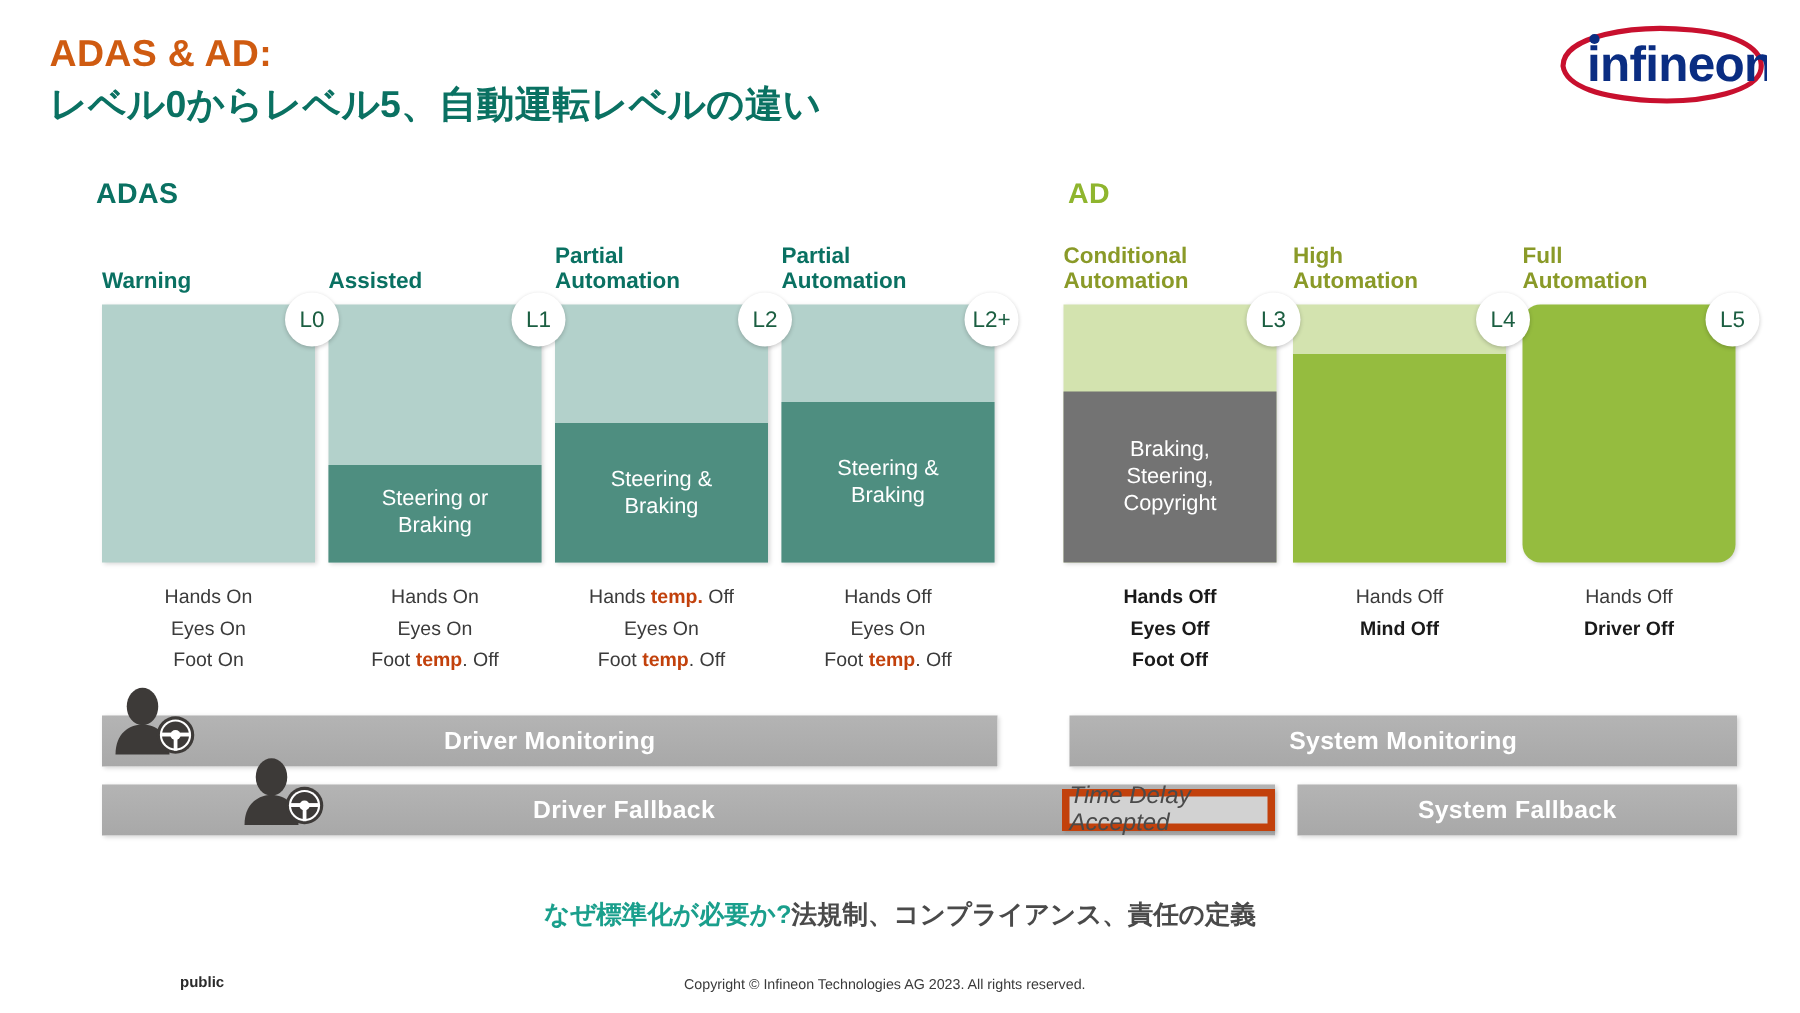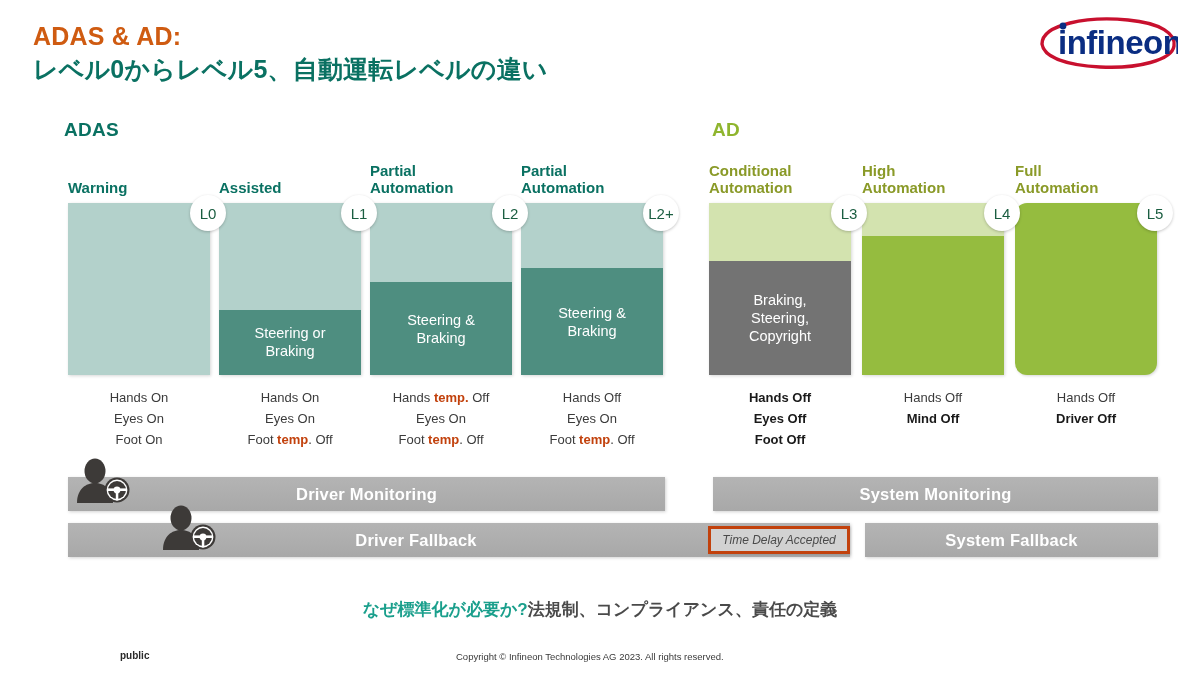--- a/index.html
+++ b/index.html
@@ -76,25 +76,24 @@
   .gbar {
     position: absolute; height: 34px;
     background: linear-gradient(#b4b4b4, #a8a8a8);
     box-shadow: 1px 1px 3px rgba(0,0,0,.18);
     display: flex; align-items: center; justify-content: center;
     color: #ffffff; font-size: 16.5px; font-weight: bold;
     letter-spacing: .2px;
   }
   .delay-box {
     position: absolute; height: 28px; width: 142px;
-    background: #d2d2d2; border: 3px solid #c2410c;
+    background: #d2d2d2; border: 5px solid #c2410c;
     display: flex; align-items: center; justify-content: center;
-    font-size: 12px; font-style: italic; color: #4a4a4a;
+    font-size: 16px; font-style: italic; color: #4a4a4a;
     box-shadow: 1px 1px 2px rgba(0,0,0,.12);
-    text-align: right;
   }
   .driver-icon { position: absolute; z-index: 6; }
 
   
   .bottom-line {
     position: absolute; left: 0; width: 1200px; top: 598px;
     text-align: center; font-size: 17px; font-weight: bold;
   }
   .bottom-line .q { color: #1a9f8c; margin-top: 24px; }
   .bottom-line .a { color: #4a4a4a; }

